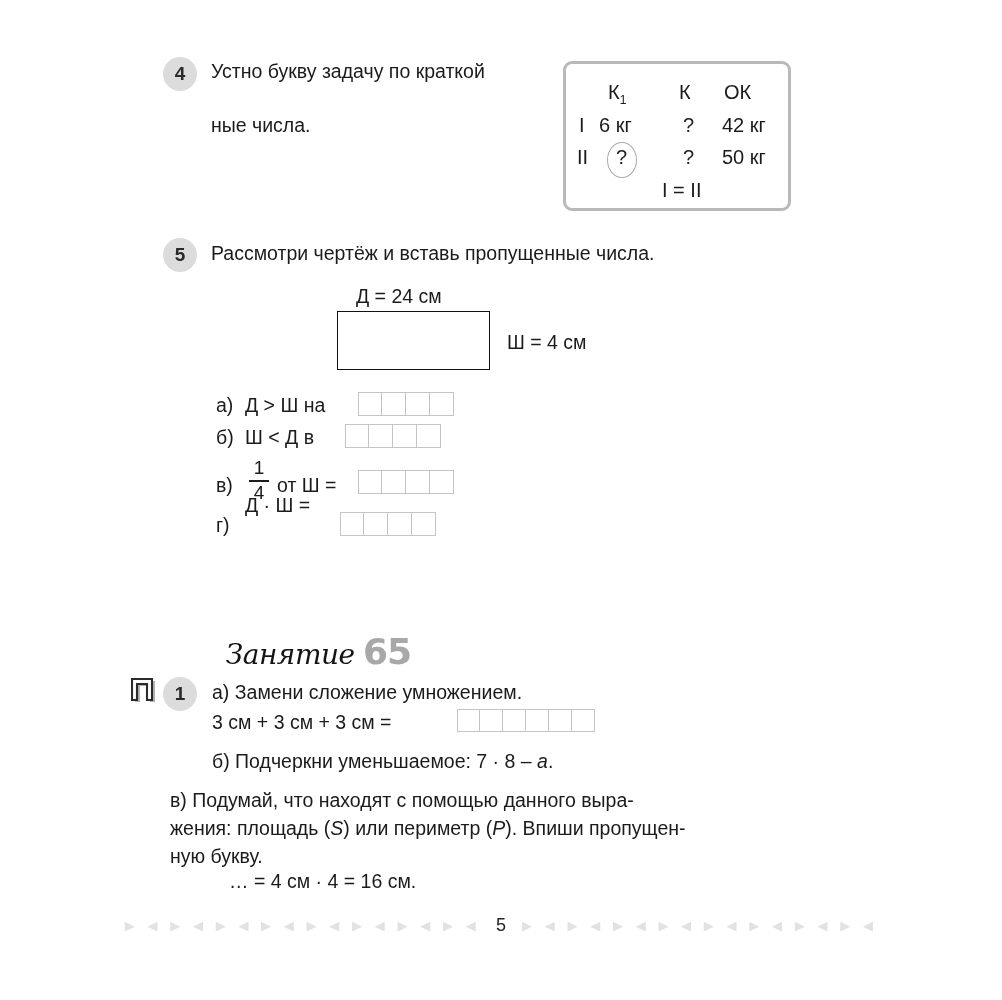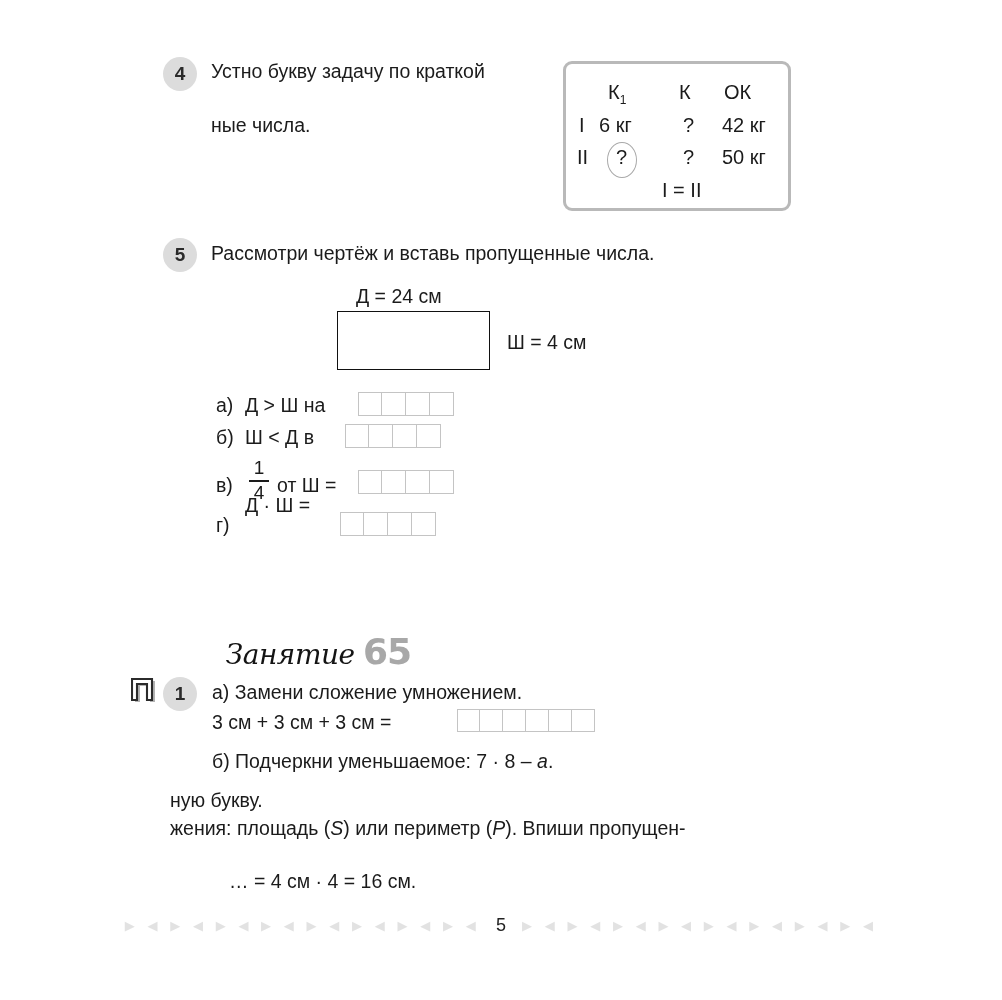--- a/index.html
+++ b/index.html
@@ -287,22 +287,23 @@
     <div class="cell" style="width:23px;height:23px;"></div>
     <div class="cell" style="width:23px;height:23px;"></div>
     <div class="cell" style="width:23px;height:23px;"></div>
     <div class="cell" style="width:23px;height:23px;"></div>
     <div class="cell" style="width:23px;height:23px;"></div>
   </div>
 
   <div class="txt" style="left:212px; top:748px;"><span>б) Подчеркни уменьшаемое: 7 · 8 – </span><i>a</i><span>.</span></div>
 
   <div class="para" style="left:170px; top:786px; width:640px;">
+    <div style="text-indent:0;">в) Подумай, что находят с помощью данного выра-</div>
+    <div><span>жения: площадь (</span><i>S</i><span>) или периметр (</span><i>P</i><span>). Впиши пропущен-</span></div>
     <div>ную букву.</div>
-    <div><span>жения: площадь (</span><i>S</i><span>) или периметр (</span><i>P</i><span>). Впиши пропущен-</span></div>
   </div>
 
   <div class="txt" style="left:229px; top:868px;">… = 4 см · 4 = 16 см.</div>
 
   <div class="footer" style="top:915px;">
     <div class="footer-row">
       <span class="deco">▶ ◀ ▶ ◀ ▶ ◀ ▶ ◀ ▶ ◀ ▶ ◀ ▶ ◀ ▶ ◀</span>
       <span class="pageno">5</span>
       <span class="deco">▶ ◀ ▶ ◀ ▶ ◀ ▶ ◀ ▶ ◀ ▶ ◀ ▶ ◀ ▶ ◀</span>
     </div>

